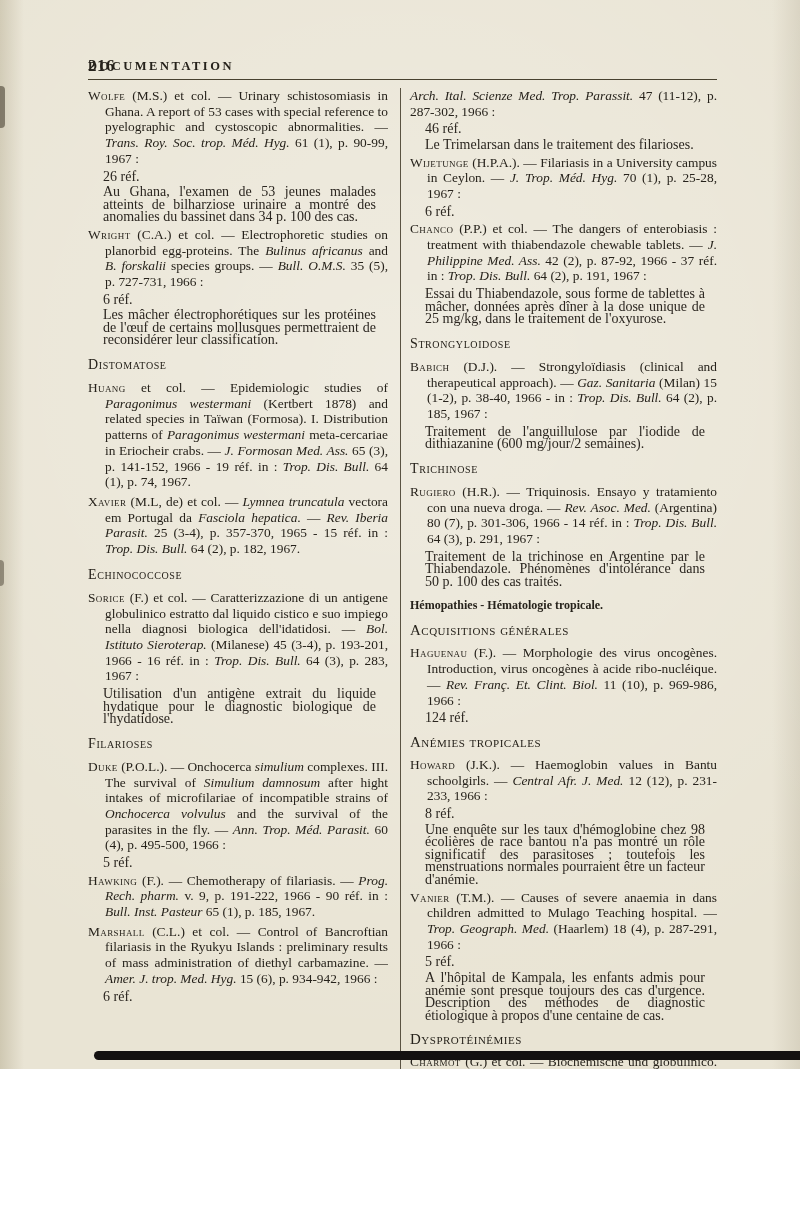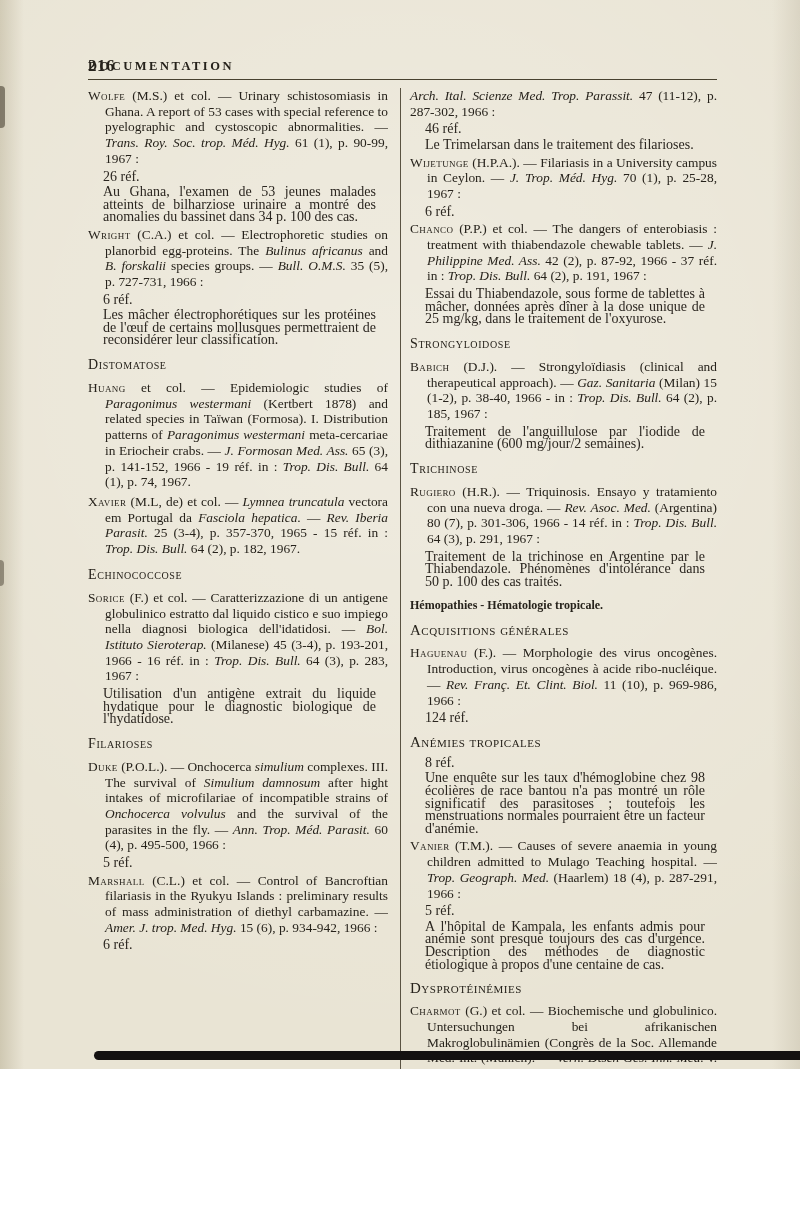--- a/index.html
+++ b/index.html
@@ -54,20 +54,21 @@
         <p class="note">Les mâcher électrophorétiques sur les protéines de l'œuf de certains mollusques permettraient de reconsidérer leur classification.</p>
         <p class="section">Distomatose</p>
         <p class="entry"><span class="author">Huang</span><span> et col. — Epidemiologic studies of </span><i>Paragonimus westermani</i><span> (Kertbert 1878) and related species in Taïwan (Formosa). I. Distribution patterns of </span><i>Paragonimus westermani</i><span> meta-cercariae in Eriocheir crabs. — </span><i>J. Formosan Med. Ass.</i><span> 65 (3), p. 141-152, 1966 - 19 réf. in : </span><i>Trop. Dis. Bull.</i><span> 64 (1), p. 74, 1967.</span></p>
         <p class="entry"><span class="author">Xavier</span><span> (M.L, de) et col. — </span><i>Lymnea truncatula</i><span> vectora em Portugal da </span><i>Fasciola hepatica</i><span>. — </span><i>Rev. Iberia Parasit.</i><span> 25 (3-4), p. 357-370, 1965 - 15 réf. in : </span><i>Trop. Dis. Bull.</i><span> 64 (2), p. 182, 1967.</span></p>
         <p class="section">Echinococcose</p>
         <p class="entry"><span class="author">Sorice</span><span> (F.) et col. — Caratterizzazione di un antigene globulinico estratto dal liquido cistico e suo impiego nella diagnosi biologica dell'idatidosi. — </span><i>Bol. Istituto Sieroterap.</i><span> (Milanese) 45 (3-4), p. 193-201, 1966 - 16 réf. in : </span><i>Trop. Dis. Bull.</i><span> 64 (3), p. 283, 1967 :</span></p>
         <p class="note">Utilisation d'un antigène extrait du liquide hydatique pour le diagnostic biologique de l'hydatidose.</p>
         <p class="section">Filarioses</p>
         <p class="entry"><span class="author">Duke</span><span> (P.O.L.). — Onchocerca </span><i>simulium</i><span> complexes. III. The survival of </span><i>Simulium damnosum</i><span> after hight intakes of microfilariae of incompatible strains of </span><i>Onchocerca volvulus</i><span> and the survival of the parasites in the fly. — </span><i>Ann. Trop. Méd. Parasit.</i><span> 60 (4), p. 495-500, 1966 :</span></p>
         <p class="note">5 réf.</p>
+        <p class="entry"><span class="author">Hawking</span><span> (F.). — Chemotherapy of filariasis. — </span><i>Prog. Rech. pharm.</i><span> v. 9, p. 191-222, 1966 - 90 réf. in : </span><i>Bull. Inst. Pasteur</i><span> 65 (1), p. 185, 1967.</span></p>
         <p class="entry"><span class="author">Marshall</span><span> (C.L.) et col. — Control of Bancroftian filariasis in the Ryukyu Islands : preliminary results of mass administration of diethyl carbamazine. — </span><i>Amer. J. trop. Med. Hyg.</i><span> 15 (6), p. 934-942, 1966 :</span></p>
         <p class="note">6 réf.</p>
       </div>
     <div class="divider"></div>
     <div class="col-right">
         <p class="entry cont"><i>Arch. Ital. Scienze Med. Trop. Parassit.</i><span> 47 (11-12), p. 287-302, 1966 :</span></p>
         <p class="note">46 réf.</p>
         <p class="note">Le Trimelarsan dans le traitement des filarioses.</p>
         <p class="entry"><span class="author">Wijetunge</span><span> (H.P.A.). — Filariasis in a University campus in Ceylon. — </span><i>J. Trop. Méd. Hyg.</i><span> 70 (1), p. 25-28, 1967 :</span></p>
         <p class="note">6 réf.</p>
@@ -77,23 +78,24 @@
         <p class="entry"><span class="author">Babich</span><span> (D.J.). — Strongyloïdiasis (clinical and therapeutical approach). — </span><i>Gaz. Sanitaria</i><span> (Milan) 15 (1-2), p. 38-40, 1966 - in : </span><i>Trop. Dis. Bull.</i><span> 64 (2), p. 185, 1967 :</span></p>
         <p class="note">Traitement de l'anguillulose par l'iodide de dithiazanine (600 mg/jour/2 semaines).</p>
         <p class="section">Trichinose</p>
         <p class="entry"><span class="author">Rugiero</span><span> (H.R.). — Triquinosis. Ensayo y tratamiento con una nueva droga. — </span><i>Rev. Asoc. Med.</i><span> (Argentina) 80 (7), p. 301-306, 1966 - 14 réf. in : </span><i>Trop. Dis. Bull.</i><span> 64 (3), p. 291, 1967 :</span></p>
         <p class="note">Traitement de la trichinose en Argentine par le Thiabendazole. Phénomènes d'intolérance dans 50 p. 100 des cas traités.</p>
         <p class="title">Hémopathies - Hématologie tropicale.</p>
         <p class="subsection">Acquisitions générales</p>
         <p class="entry"><span class="author">Haguenau</span><span> (F.). — Morphologie des virus oncogènes. Introduction, virus oncogènes à acide ribo-nucléique. — </span><i>Rev. Franç. Et. Clint. Biol.</i><span> 11 (10), p. 969-986, 1966 :</span></p>
         <p class="note">124 réf.</p>
         <p class="subsection">Anémies tropicales</p>
+        <p class="entry"><span class="author">Howard</span><span> (J.K.). — Haemoglobin values in Bantu schoolgirls. — </span><i>Central Afr. J. Med.</i><span> 12 (12), p. 231-233, 1966 :</span></p>
         <p class="note">8 réf.</p>
         <p class="note">Une enquête sur les taux d'hémoglobine chez 98 écolières de race bantou n'a pas montré un rôle significatif des parasitoses ; toutefois les menstruations normales pourraient être un facteur d'anémie.</p>
-        <p class="entry"><span class="author">Vanier</span><span> (T.M.). — Causes of severe anaemia in young children admitted to Mulago Teaching hospital. — </span><i>Trop. Geograph. Med.</i><span> (Haarlem) 18 (4), p. 287-291, 1966 :</span></p>
+        <p class="entry"><span class="author">Vanier</span><span> (T.M.). — Causes of severe anaemia in dans children admitted to Mulago Teaching hospital. — </span><i>Trop. Geograph. Med.</i><span> (Haarlem) 18 (4), p. 287-291, 1966 :</span></p>
         <p class="note">5 réf.</p>
         <p class="note">A l'hôpital de Kampala, les enfants admis pour anémie sont presque toujours des cas d'urgence. Description des méthodes de diagnostic étiologique à propos d'une centaine de cas.</p>
         <p class="subsection">Dysprotéinémies</p>
         <p class="entry"><span class="author">Charmot</span><span> (G.) et col. — Biochemische und globulinico. Untersuchungen bei afrikanischen Makroglobulinämien (Congrès de la Soc. Allemande Med. Int. (Munich). — </span><i>Verh. Dtsch Ges. Inn. Med.</i><span> v. 72, p. 351-355, 1966 :</span></p>
         <p class="note">12 réf.</p>
       </div>
   </div>
 
   <div class="scan-bar"></div>
 </div>

